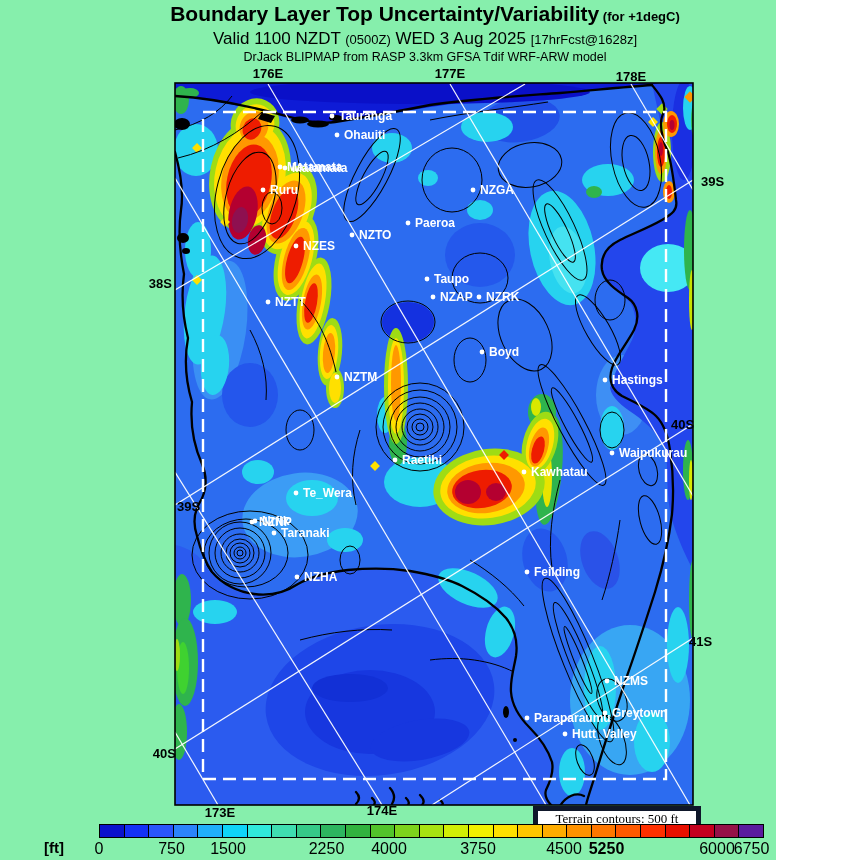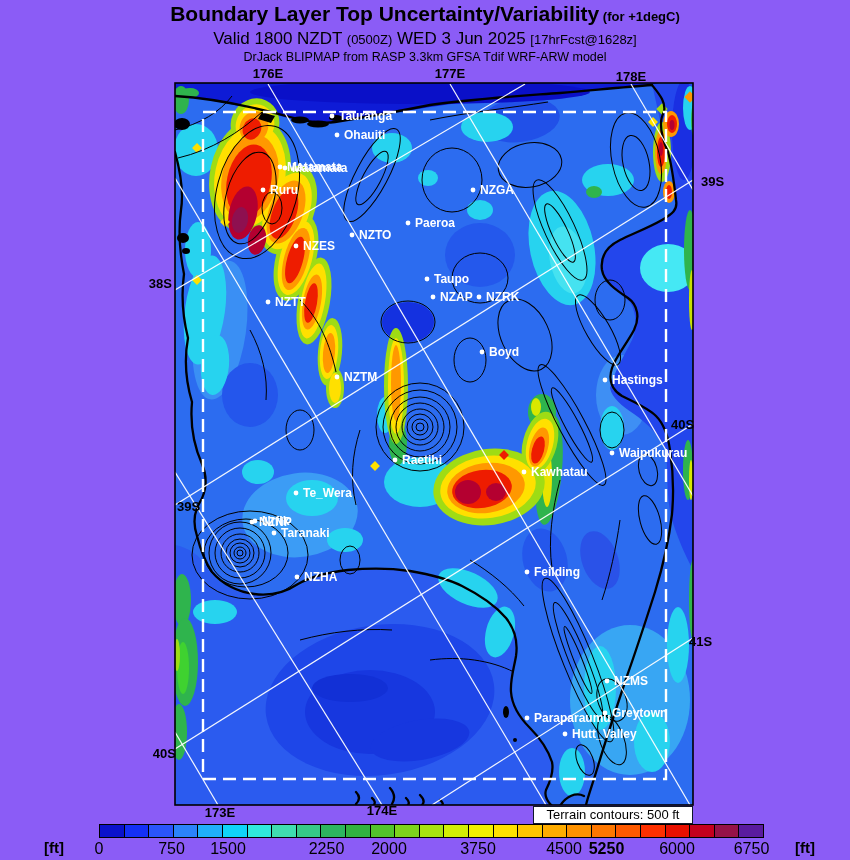--- a/index.html
+++ b/index.html
@@ -1,51 +1,51 @@
 <!DOCTYPE html>
 <html><head>
 <meta charset="utf-8">
 <style>
   html,body{margin:0;padding:0;background:#fff;}
-  .page{position:relative;width:850px;height:860px;background:#8b5cf6;overflow:hidden;
+  .page{position:relative;width:776px;height:860px;background:#86efac;overflow:hidden;
         font-family:"Liberation Sans",sans-serif;}
   .titles{position:absolute;top:0;left:0;width:850px;text-align:center;color:#000;}
   .t1{font-size:21px;font-weight:bold;}
   .t1q{font-size:13px;font-weight:bold;}
   .t2{font-size:17px;}
   .t2s{font-size:13px;}
   .t3{font-size:12.5px;}
   .line1{margin-top:2px;line-height:24px;}
   .line2{line-height:20px;}
   .line3{line-height:15px;}
   svg text.gridlab{font-family:"Liberation Sans",sans-serif;font-size:13px;font-weight:bold;fill:#000;}
   svg text.sitelab{font-family:"Liberation Sans",sans-serif;font-size:12px;font-weight:bold;fill:#fff;}
   svg circle.sitedot{fill:#fff;}
-  .terrainbox{position:absolute;left:533px;top:806px;width:158px;height:16px;border:1px solid #0f172a;
-     background:#fff;font-size:13px;line-height:16px;text-align:center;color:#000;}
+  .terrainbox{position:absolute;left:533px;top:806px;width:158px;height:16px;border:5px solid #0f172a;
+     background:#fff;font-size:13px;line-height:16px;text-align:center;color:#000;font-family:Liberation Serif, serif;}
   .cbar{position:absolute;left:99px;top:824px;width:663px;height:12px;display:flex;border:1px solid #000;}
   .cbcell{flex:1;border-left:1px solid #000;}
   .cbcell:first-child{border-left:none;}
   .cbticks{position:absolute;left:0;top:840px;width:850px;height:20px;}
   .cbtick{position:absolute;top:0;transform:translateX(-50%);font-size:16px;color:#000;}
   .cbunit{position:absolute;top:839px;font-size:15px;font-weight:bold;color:#000;}
   .cbunit.left{left:44px;}
   .cbunit.right{left:795px;}
   .contour{fill:none;stroke:#000;stroke-width:1;}
   .coast{fill:none;stroke:#000;stroke-width:2.3;stroke-linecap:round;}
   .grat{stroke:#fff;stroke-width:1.2;opacity:0.95;}
 </style>
 </head>
 <body>
 
 <div class="page">
 
   <div class="titles">
     <div class="line1"><span class="t1">Boundary Layer Top Uncertainty/Variability</span><span class="t1q"> (for +1degC)</span></div>
-    <div class="line2"><span class="t2">Valid 1800 NZDT </span><span class="t2s">(0500Z)</span><span class="t2"> WED 3 Jun 2025 </span><span class="t2s">[17hrFcst@1628z]</span></div>
+    <div class="line2"><span class="t2">Valid 1100 NZDT </span><span class="t2s">(0500Z)</span><span class="t2"> WED 3 Aug 2025 </span><span class="t2s">[17hrFcst@1628z]</span></div>
     <div class="line3 t3">DrJack BLIPMAP from RASP 3.3km GFSA Tdif WRF-ARW model</div>
   </div>
 
   <svg id="map" width="850" height="860" viewBox="0 0 850 860">
     <defs>
       <clipPath id="mapclip">
           <rect x="175" y="83" width="518" height="722"></rect>
         </clipPath>
     </defs>
 
@@ -413,23 +413,23 @@
       <div class="cbcell" style="background: rgb(232, 16, 0);"></div>
       <div class="cbcell" style="background: rgb(196, 0, 30);"></div>
       <div class="cbcell" style="background: rgb(149, 18, 71);"></div>
       <div class="cbcell" style="background: rgb(90, 27, 158);"></div>
     </div>
   <div class="cbticks" id="cbar-ticks">
       <span class="cbtick" style="left: 99px;">0</span>
       <span class="cbtick" style="left: 171.5px;">750</span>
       <span class="cbtick" style="left: 228px;">1500</span>
       <span class="cbtick" style="left: 316.5px; margin-left: 10px;">2250</span>
-      <span class="cbtick" style="left: 389px;">2000</span>
+      <span class="cbtick" style="left: 389px;">4000</span>
       <span class="cbtick" style="left: 478px;">3750</span>
       <span class="cbtick" style="left: 564px;">4500</span>
       <span class="cbtick" style="left: 606.5px; font-weight: bold;">5250</span>
-      <span class="cbtick" style="left: 677px;">6000</span>
+      <span class="cbtick" style="left: 717px;">6000</span>
       <span class="cbtick" style="left: 751.5px;">6750</span>
     </div>
   <span class="cbunit left">[ft]</span>
   <span class="cbunit right">[ft]</span>
 
 </div>
 
 </body></html>

